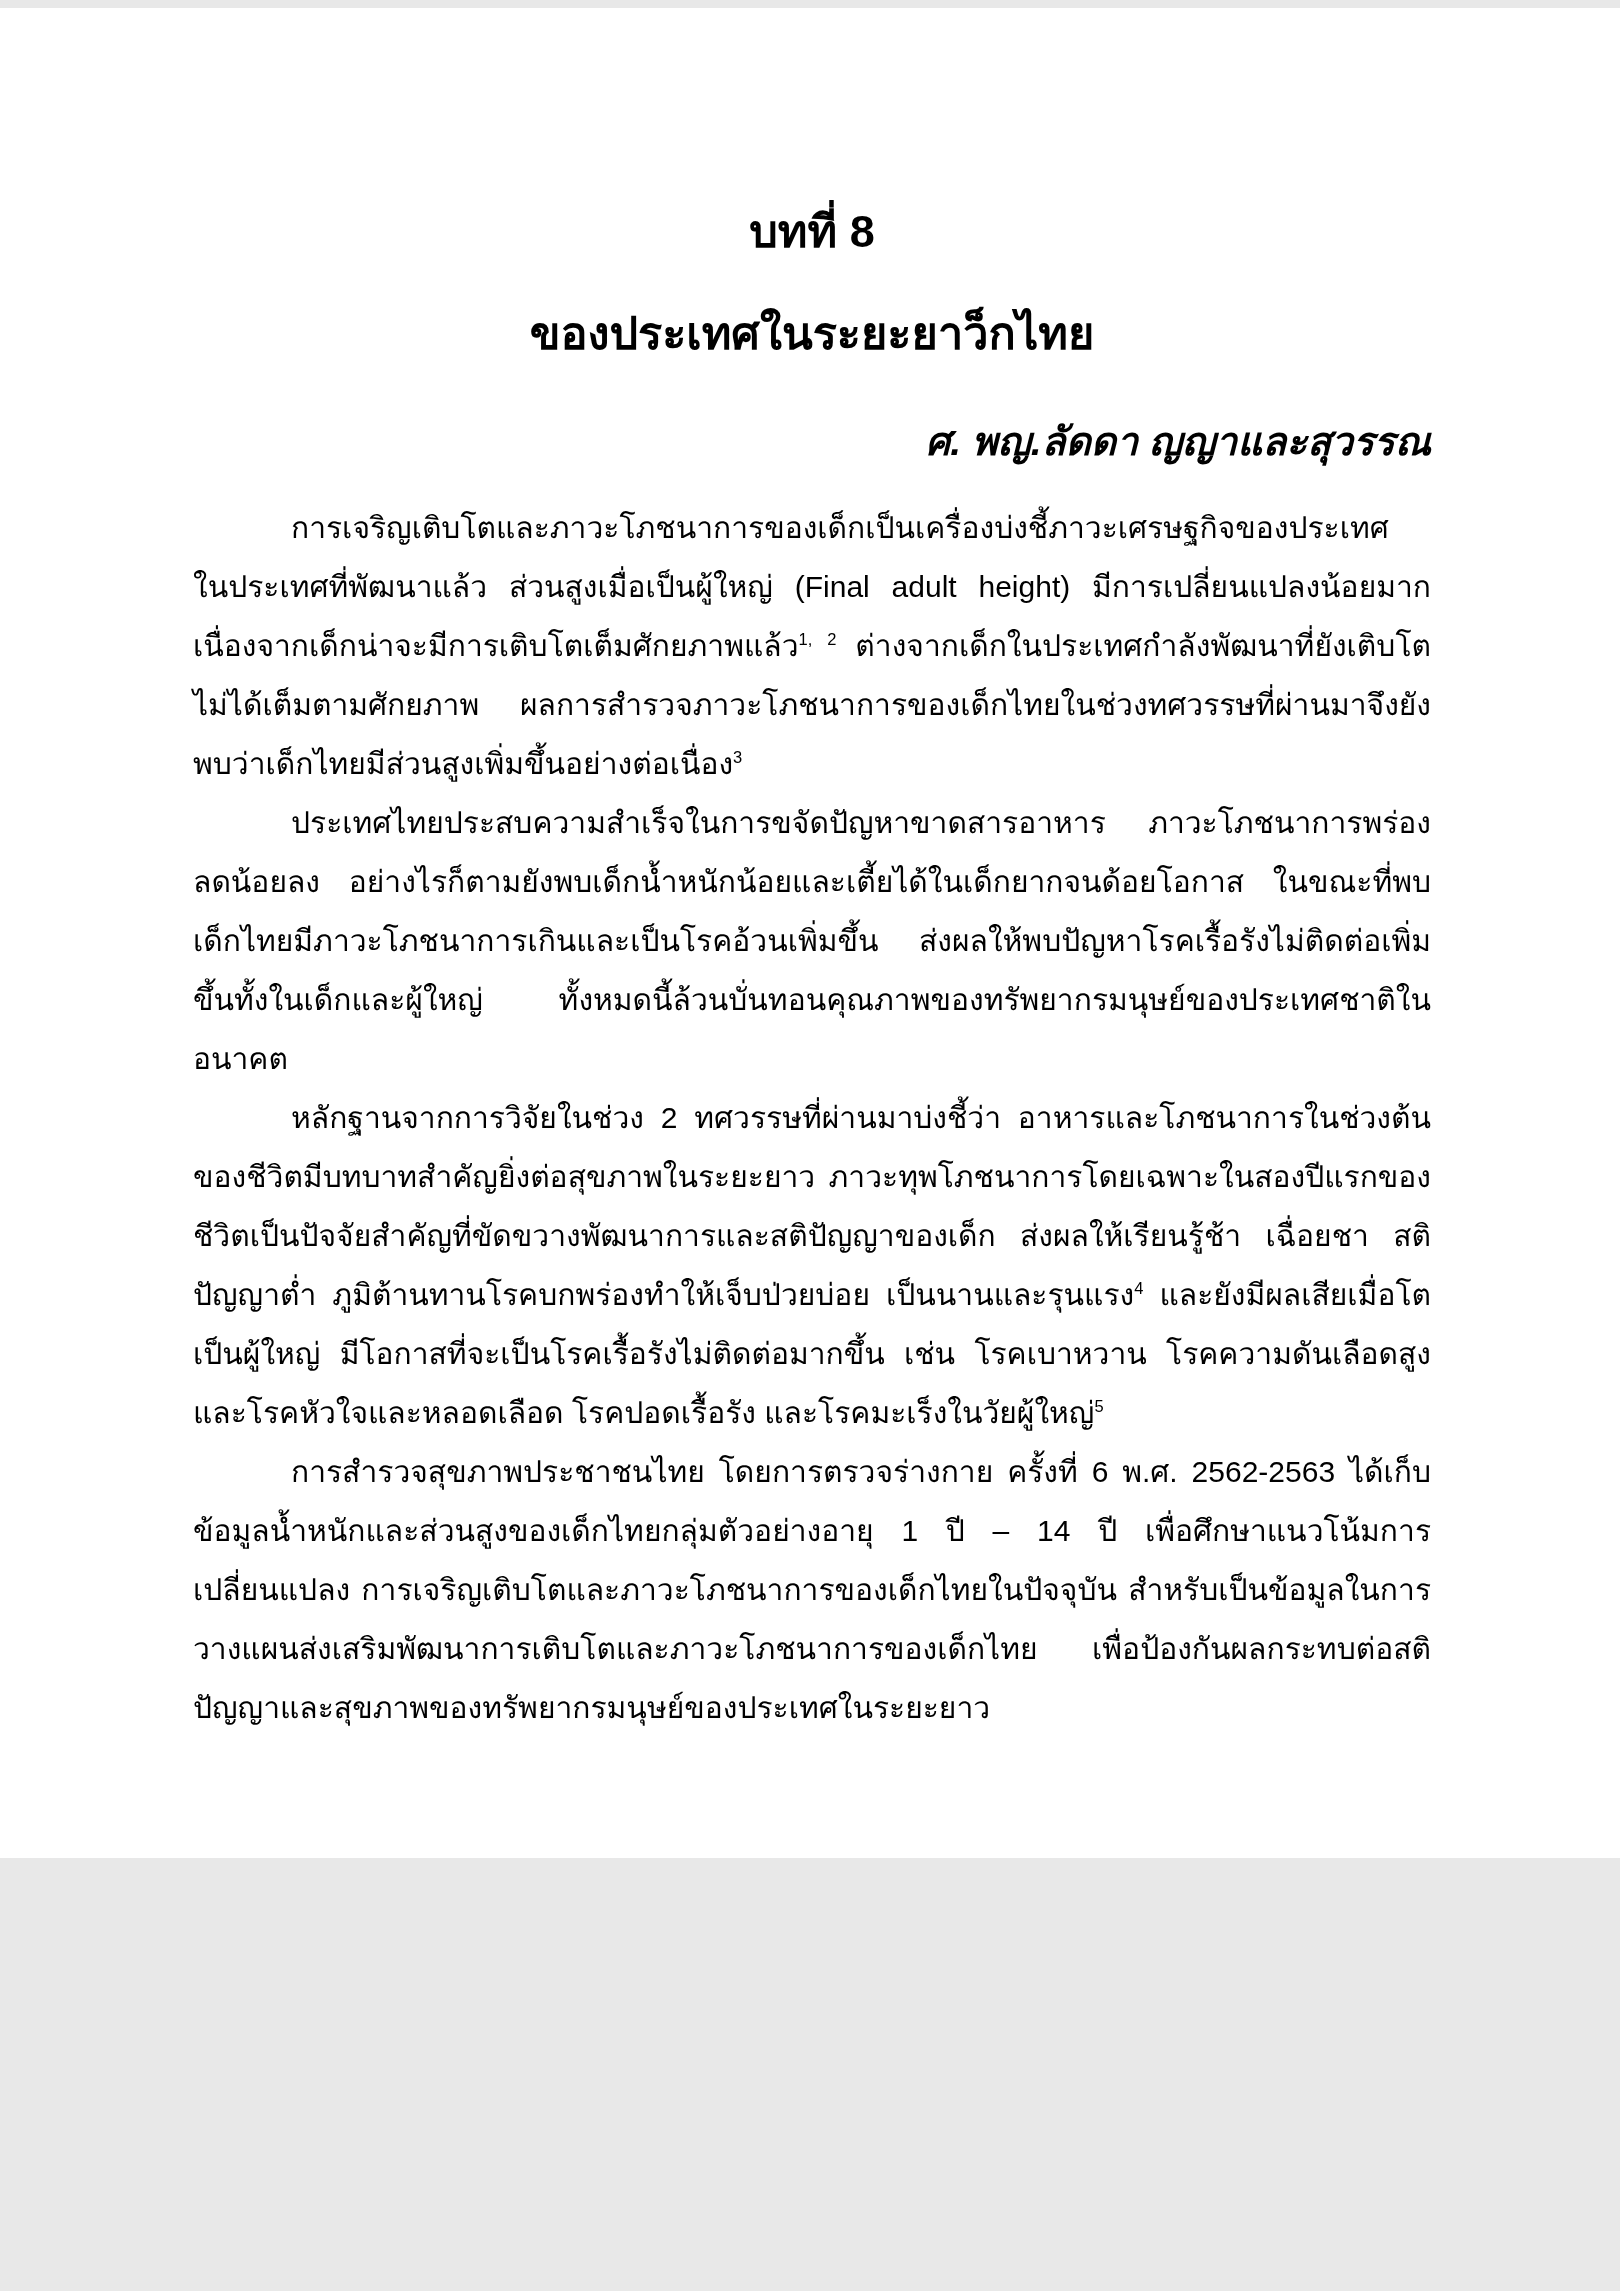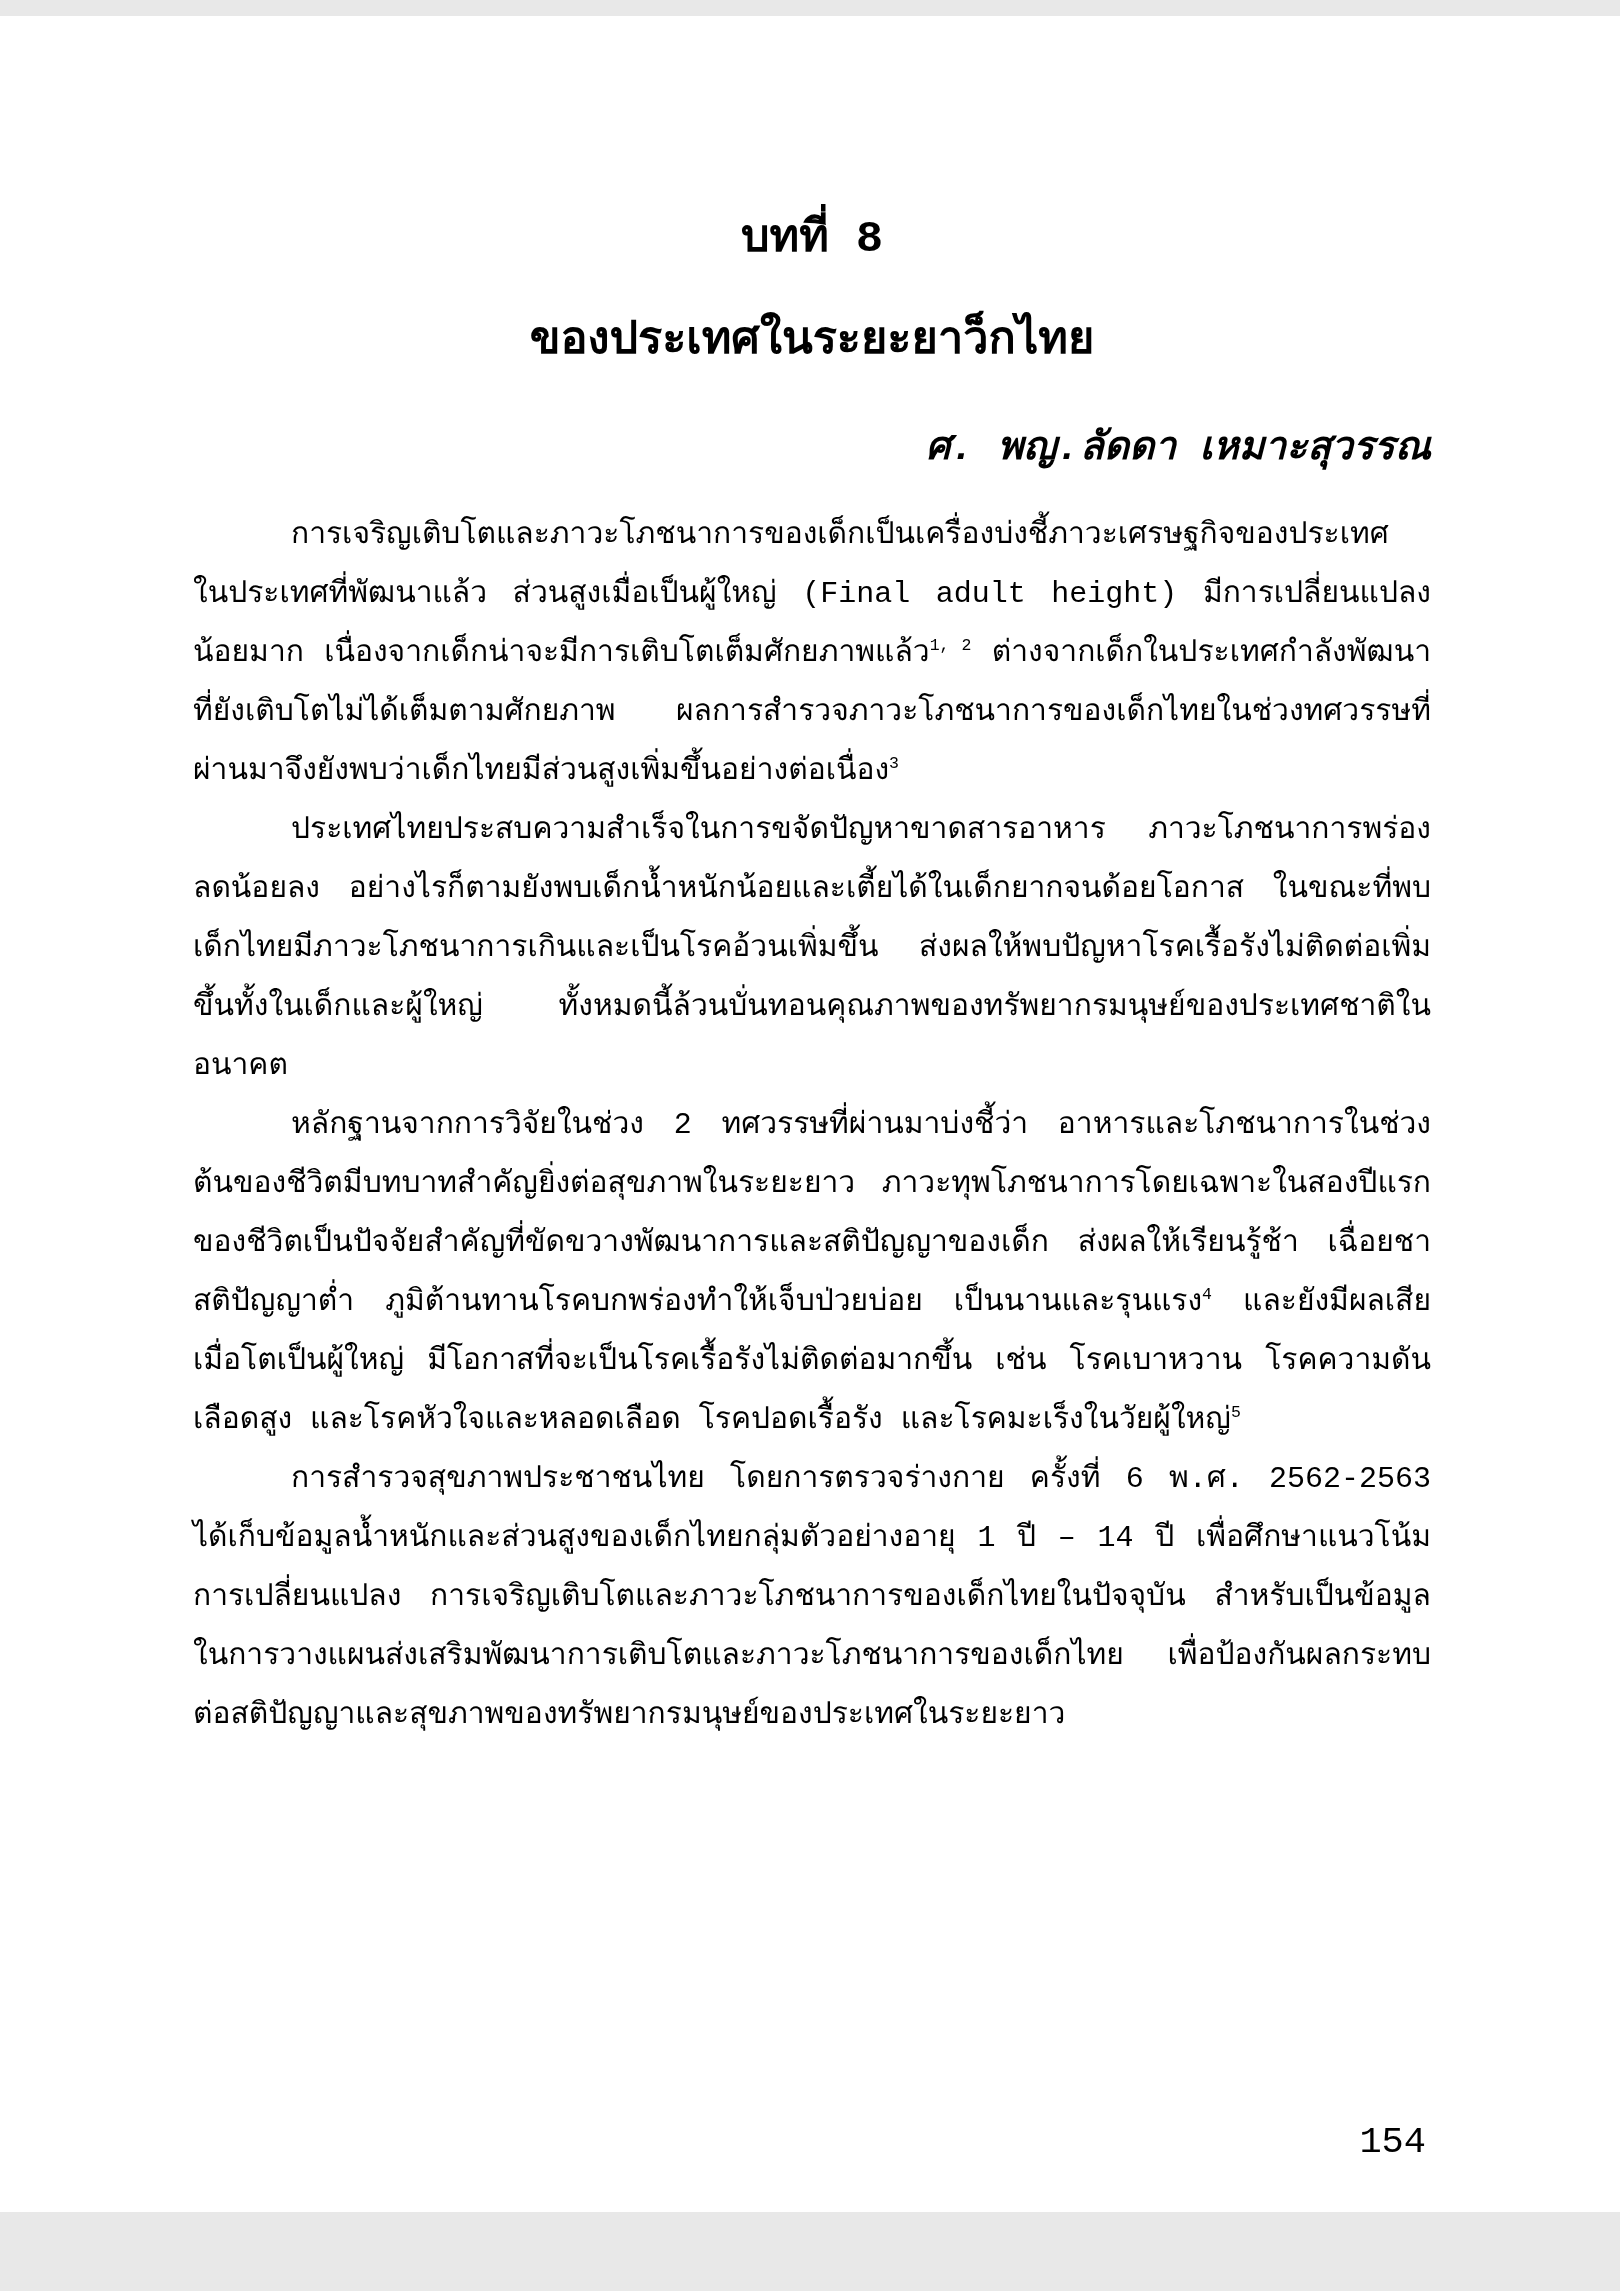--- a/index.html
+++ b/index.html
@@ -3,25 +3,25 @@
 <meta charset="utf-8">
 <style>
   html, body {
     margin: 0;
     padding: 0;
     background: #e8e8e8;
   }
   .page {
     position: relative;
     width: 1620px;
-    height: 2196px;
-    margin: 16px auto;
+    height: 1850px;
+    margin: 8px auto;
     background: #ffffff;
     color: #000000;
-    font-family: Liberation Mono, monospace;
+    font-family: Liberation Sans, sans-serif;
     overflow: hidden;
     box-sizing: border-box;
   }
   .content {
     position: absolute;
     left: 193px;
     right: 189px;
     top: 0;
   }
   .chapter-label {
@@ -80,21 +80,21 @@
 <body>
 
 <div class="page" style="background: rgb(255, 255, 255); color: rgb(0, 0, 0);">
   <div class="content">
 
     <div class="chapter-label">บทที่ 8</div>
 
     <div class="page-title">ของประเทศในระยะยาว็กไทย</div>
 
     <div class="authors">
-      <div>ศ. พญ.ลัดดา เหมาะสุวรรณ</div>
+      <div>ศ. พญ.ลัดดา ญญาและสุวรรณ</div>
     </div>
 
 
     <div class="body-text">
         <p>การเจริญเติบโตและภาวะโภชนาการของเด็กเป็นเครื่องบ่งชี้ภาวะเศรษฐกิจของประเทศ ในประเทศที่พัฒนาแล้ว ส่วนสูงเมื่อเป็นผู้ใหญ่ (Final adult height) มีการเปลี่ยนแปลงน้อยมาก เนื่องจากเด็กน่าจะมีการเติบโตเต็มศักยภาพแล้ว<sup>1, 2</sup> ต่างจากเด็กในประเทศกำลังพัฒนาที่ยังเติบโตไม่ได้เต็มตามศักยภาพ ผลการสำรวจภาวะโภชนาการของเด็กไทยในช่วงทศวรรษที่ผ่านมาจึงยังพบว่าเด็กไทยมีส่วนสูงเพิ่มขึ้นอย่างต่อเนื่อง<sup>3</sup></p>
         <p>ประเทศไทยประสบความสำเร็จในการขจัดปัญหาขาดสารอาหาร ภาวะโภชนาการพร่องลดน้อยลง อย่างไรก็ตามยังพบเด็กน้ำหนักน้อยและเตี้ยได้ในเด็กยากจนด้อยโอกาส ในขณะที่พบเด็กไทยมีภาวะโภชนาการเกินและเป็นโรคอ้วนเพิ่มขึ้น ส่งผลให้พบปัญหาโรคเรื้อรังไม่ติดต่อเพิ่มขึ้นทั้งในเด็กและผู้ใหญ่ ทั้งหมดนี้ล้วนบั่นทอนคุณภาพของทรัพยากรมนุษย์ของประเทศชาติในอนาคต</p>
         <p>หลักฐานจากการวิจัยในช่วง 2 ทศวรรษที่ผ่านมาบ่งชี้ว่า อาหารและโภชนาการในช่วงต้นของชีวิตมีบทบาทสำคัญยิ่งต่อสุขภาพในระยะยาว ภาวะทุพโภชนาการโดยเฉพาะในสองปีแรกของชีวิตเป็นปัจจัยสำคัญที่ขัดขวางพัฒนาการและสติปัญญาของเด็ก ส่งผลให้เรียนรู้ช้า เฉื่อยชา สติปัญญาต่ำ ภูมิต้านทานโรคบกพร่องทำให้เจ็บป่วยบ่อย เป็นนานและรุนแรง<sup>4</sup> และยังมีผลเสียเมื่อโตเป็นผู้ใหญ่ มีโอกาสที่จะเป็นโรคเรื้อรังไม่ติดต่อมากขึ้น เช่น โรคเบาหวาน โรคความดันเลือดสูง และโรคหัวใจและหลอดเลือด โรคปอดเรื้อรัง และโรคมะเร็งในวัยผู้ใหญ่<sup>5</sup></p>
         <p>การสำรวจสุขภาพประชาชนไทย โดยการตรวจร่างกาย ครั้งที่ 6 พ.ศ. 2562-2563 ได้เก็บข้อมูลน้ำหนักและส่วนสูงของเด็กไทยกลุ่มตัวอย่างอายุ 1 ปี – 14 ปี เพื่อศึกษาแนวโน้มการเปลี่ยนแปลง การเจริญเติบโตและภาวะโภชนาการของเด็กไทยในปัจจุบัน สำหรับเป็นข้อมูลในการวางแผนส่งเสริมพัฒนาการเติบโตและภาวะโภชนาการของเด็กไทย เพื่อป้องกันผลกระทบต่อสติปัญญาและสุขภาพของทรัพยากรมนุษย์ของประเทศในระยะยาว</p>
       </div>
 

